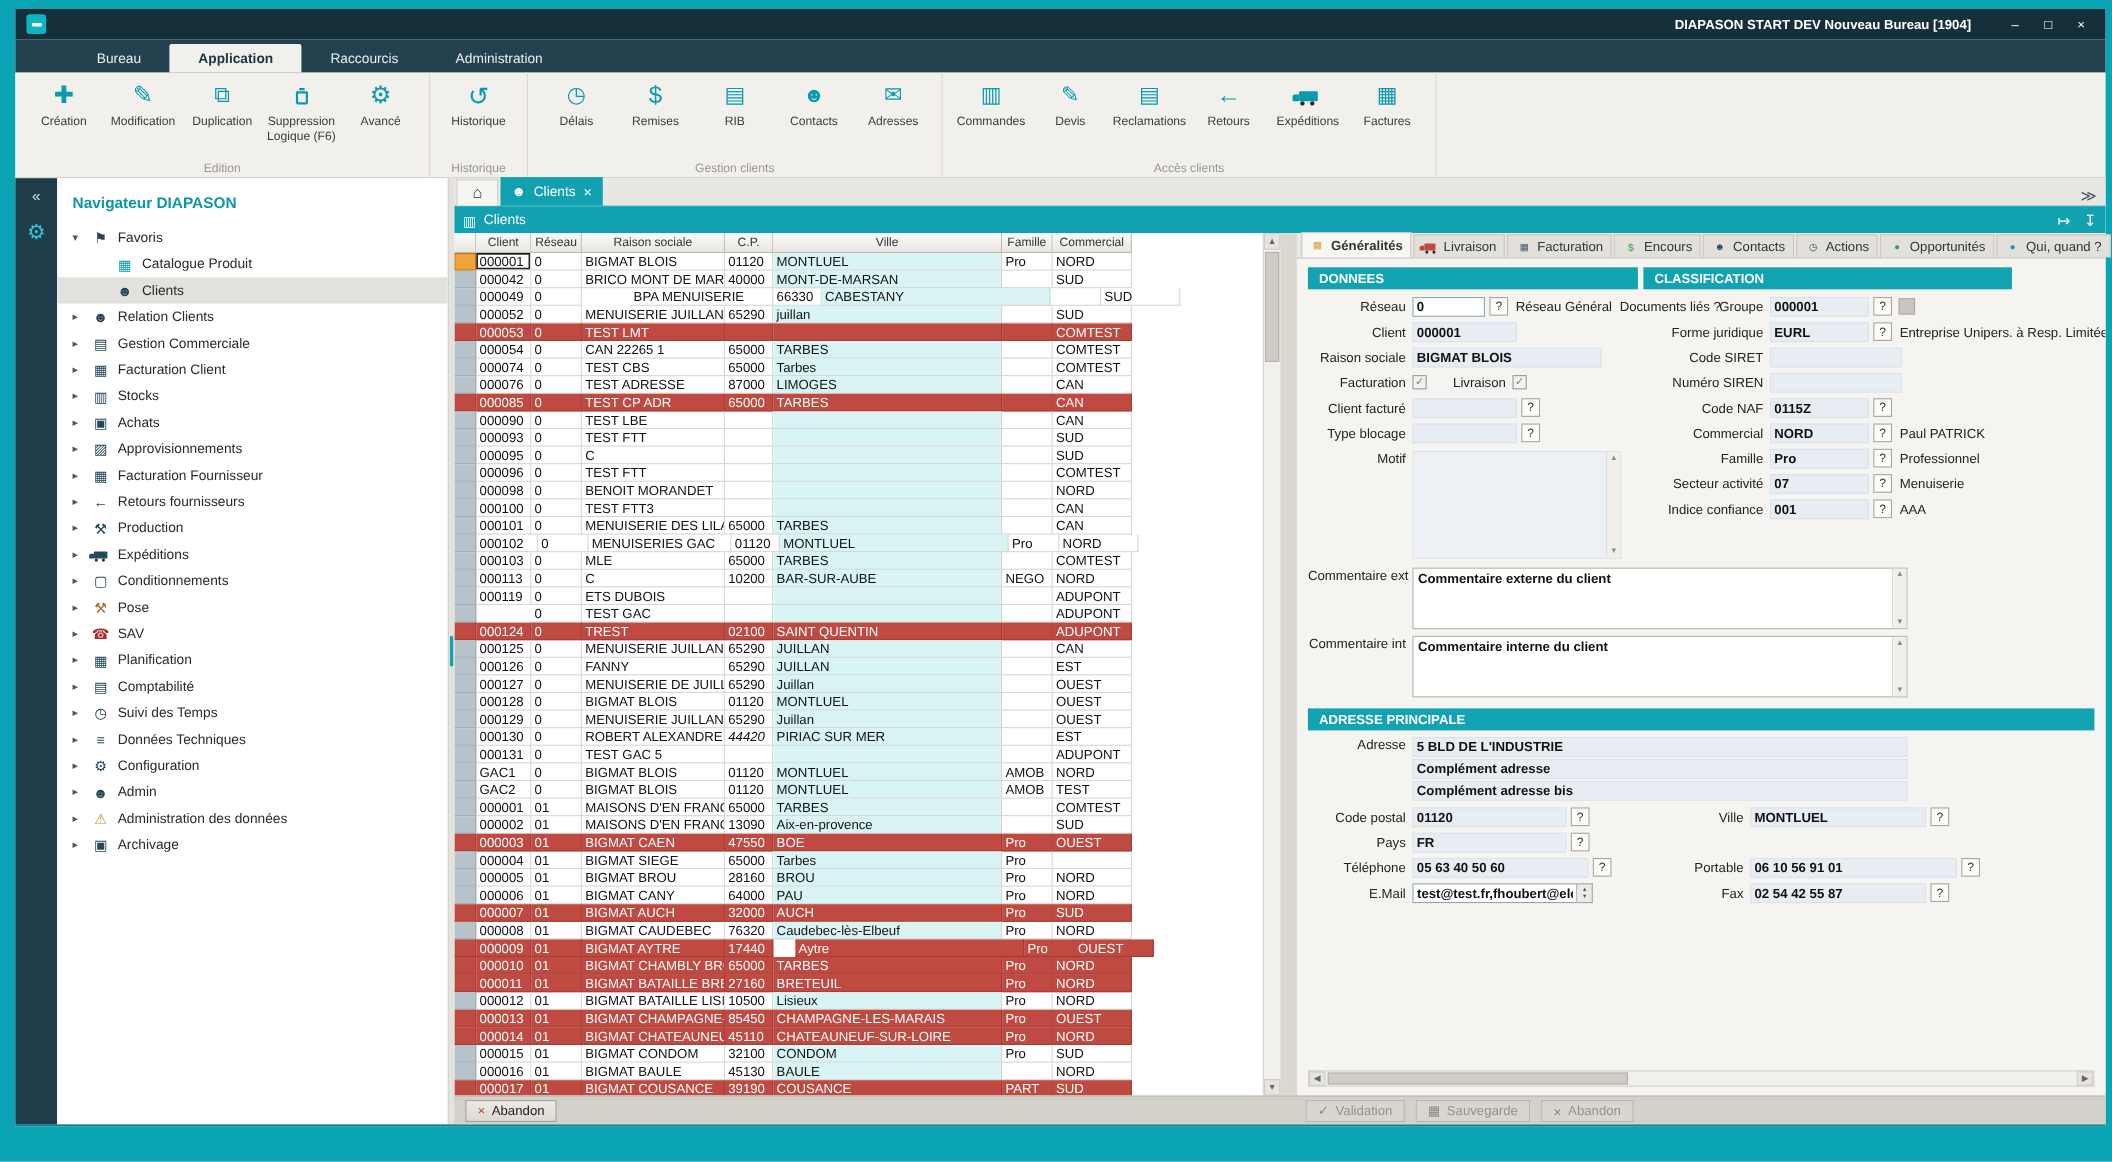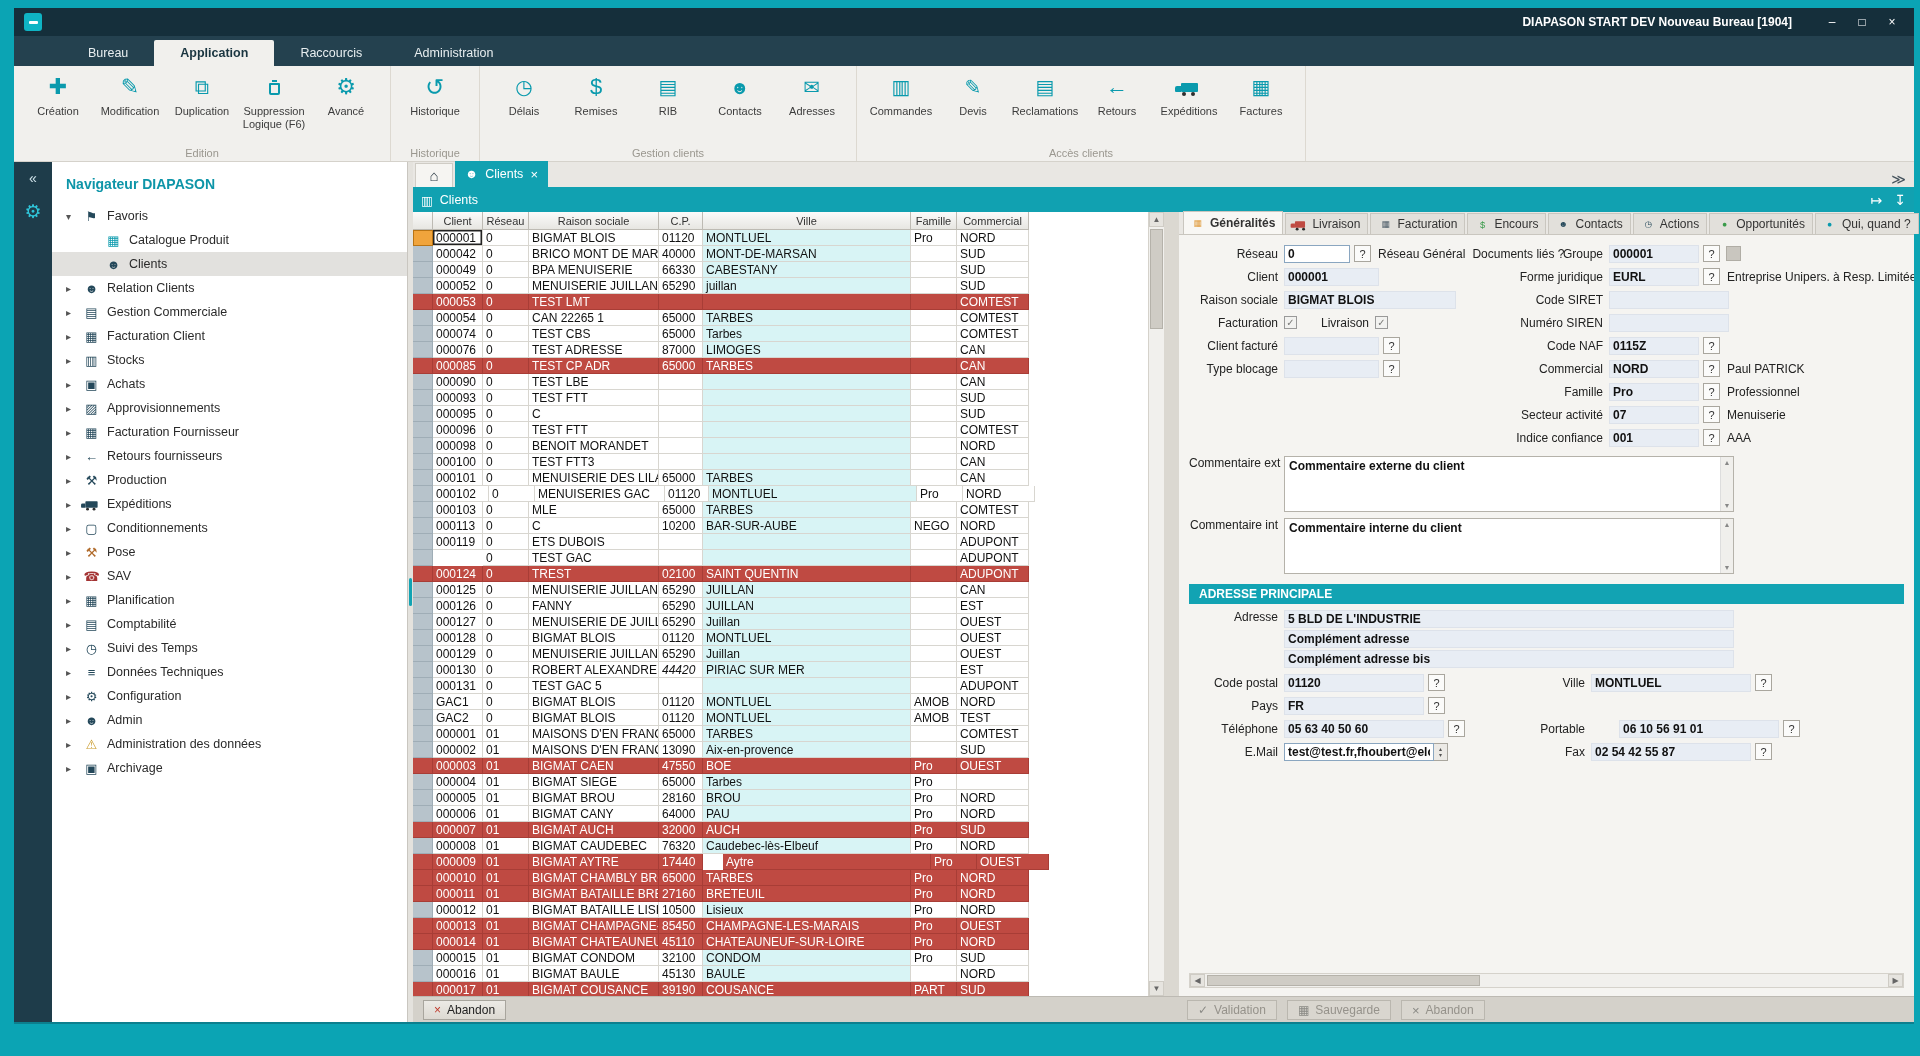--- a/index.html
+++ b/index.html
@@ -527,21 +527,21 @@
                   <div class="gc" style="width: 130px;">BRICO MONT DE MARSA</div>
                   <div class="gc" style="width: 44px;">40000</div>
                   <div class="gc cyan" style="width: 208px;">MONT-DE-MARSAN</div>
                   <div class="gc" style="width: 46px;"></div>
                   <div class="gc" style="width: 72px;">SUD</div>
                 </div>
                 <div class="gr">
                   <div class="gc sel" style="width: 20px;"></div>
                   <div class="gc" style="width: 50px;">000049</div>
                   <div class="gc" style="width: 46px;">0</div>
-                  <div class="gc" style="width: 130px;">BPA MENUISERIE</div>
+                  <div class="gc" style="width: 130px; margin-left: 44px;">BPA MENUISERIE</div>
                   <div class="gc" style="width: 44px;">66330</div>
                   <div class="gc cyan" style="width: 208px;">CABESTANY</div>
                   <div class="gc" style="width: 46px;"></div>
                   <div class="gc" style="width: 72px;">SUD</div>
                 </div>
                 <div class="gr">
                   <div class="gc sel" style="width: 20px;"></div>
                   <div class="gc" style="width: 50px;">000052</div>
                   <div class="gc" style="width: 46px;">0</div>
                   <div class="gc" style="width: 130px;">MENUISERIE JUILLAN</div>
@@ -1049,20 +1049,24 @@
               </div>
               <div class="ptab">
                 <span class="pticon">
                   <span class="gicon sm" style="color: rgb(10, 154, 173); font-size: 12px;">●</span>
                 </span>
                 <span>Qui, quand ?</span>
               </div>
             </div>
           <div class="pbody">
 
+            <div class="sec-pair">
+              <div class="sec-h" style="width:300px">DONNEES</div>
+              <div class="sec-h" style="width:335px">CLASSIFICATION</div>
+            </div>
 
             <div class="form-cols">
               <div class="fcol" style="width:305px">
                 <div class="frow">
                   <span class="fl">Réseau</span>
                   <input class="fin white" style="width: 66px;" value="0">
                   <span class="q">?</span>
                   <span class="fdesc">Réseau Général</span>
                   <span class="fdesc">Documents liés ?</span>
                 </div>
@@ -1082,20 +1086,27 @@
                 </div>
                 <div class="frow">
                   <span class="fl">Client facturé</span>
                   <input class="fin" style="width: 95px;" value="">
                   <span class="q">?</span>
                 </div>
                 <div class="frow">
                   <span class="fl">Type blocage</span>
                   <input class="fin" style="width: 95px;" value="">
                   <span class="q">?</span>
+                </div>
+                <div class="frow top" style="margin-top:4px">
+                  <span class="fl">Motif</span>
+                  <span class="ta-wrap">
+                    <textarea class="ta motif" style=""></textarea>
+                    <span class="ta-rail"></span>
+                  </span>
                 </div>
               </div>
 
               <div class="fcol">
                 <div class="frow">
                   <span class="fl2">Groupe</span>
                   <input class="fin" style="width: 90px;" value="000001">
                   <span class="q">?</span>
                   <span class="graybox"></span>
                 </div>
@@ -1191,21 +1202,21 @@
               </div>
             </div>
 
             <div class="frow">
               <div class="g1">
                 <span class="fl">Téléphone</span>
                 <input class="fin" style="width: 160px;" value="05 63 40 50 60">
                 <span class="q">?</span>
               </div>
               <span class="flm">Portable</span>
-              <input class="fin" style="width: 160px; margin-left: 28px;" value="06 10 56 91 01">
+              <input class="fin" style="width: 188px;" value="06 10 56 91 01">
               <span class="q">?</span>
             </div>
 
             <div class="frow">
               <div class="g1">
                 <span class="fl">E.Mail</span>
                 <input class="fin white" style="width: 150px;" value="test@test.fr,fhoubert@elcia.co">
                 <span class="spin"></span>
               </div>
               <span class="flm">Fax</span>

